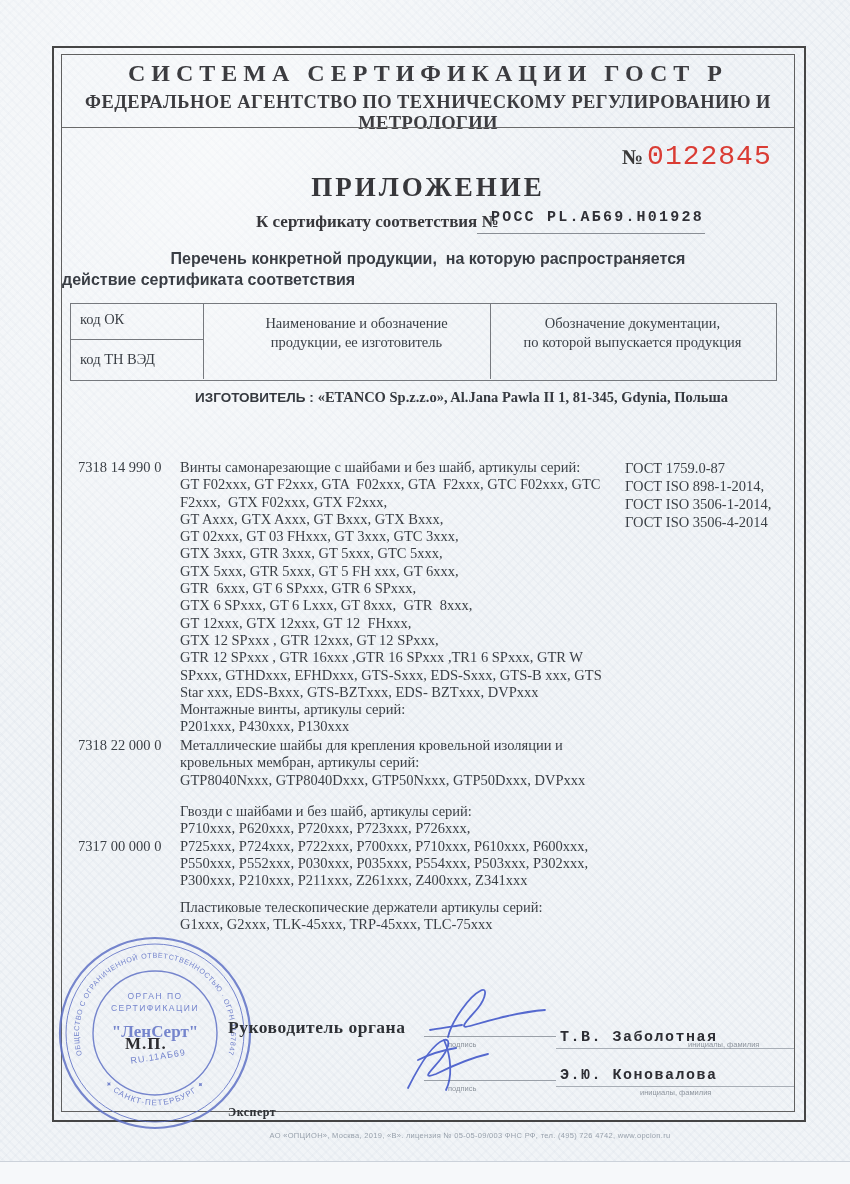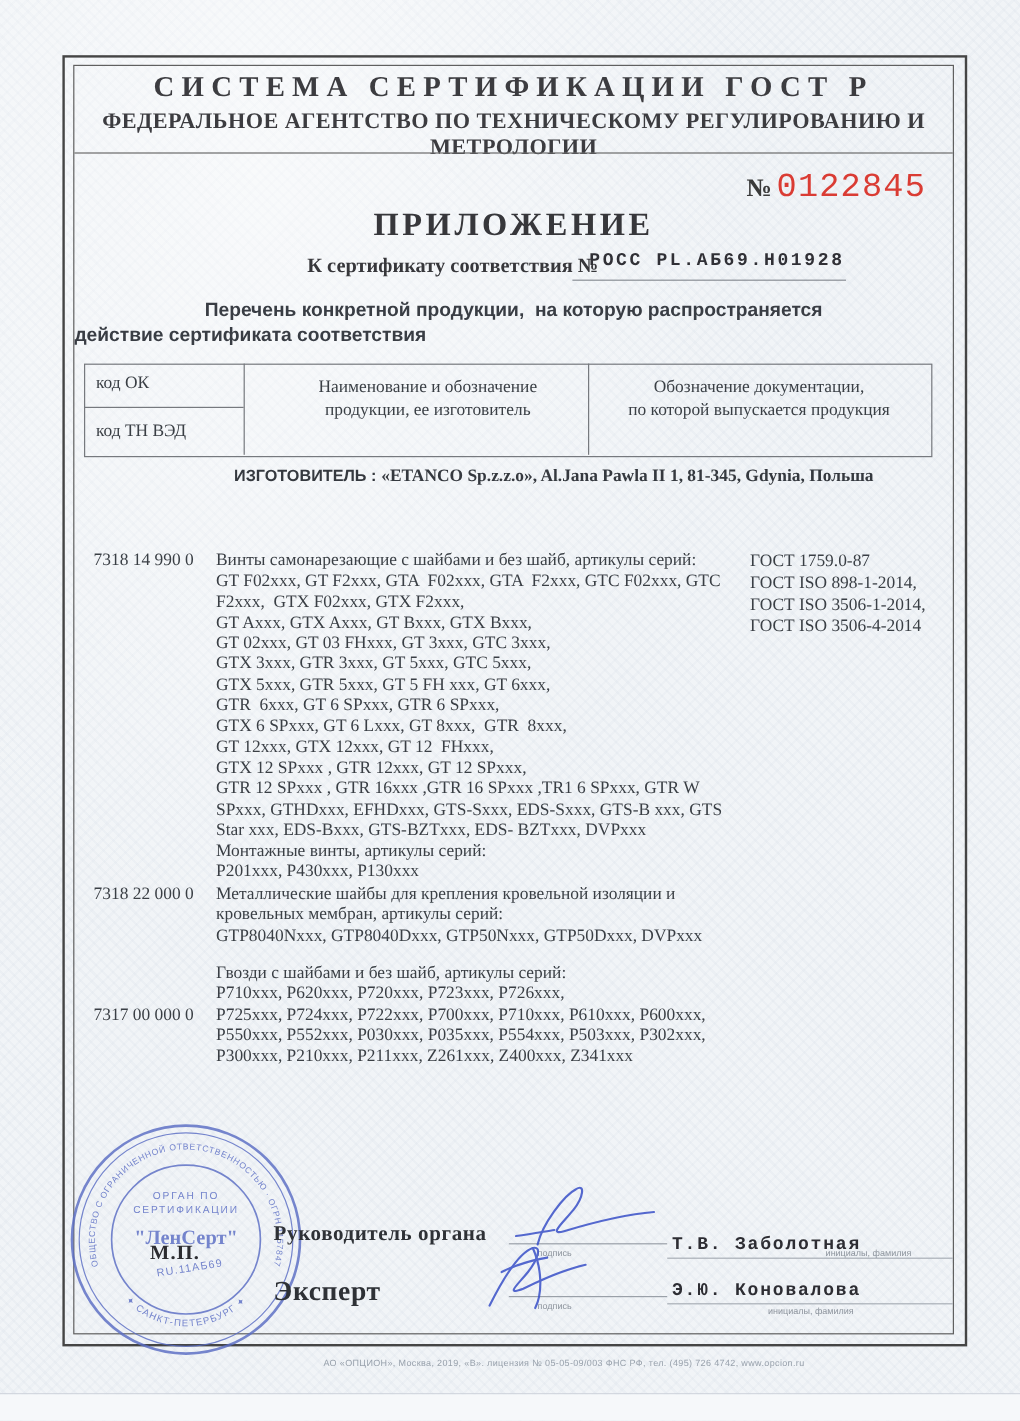--- a/index.html
+++ b/index.html
@@ -59,21 +59,21 @@
   .lines1{left:180px;top:459px;width:445px;}
   .lines2{left:180px;top:737px;width:445px;}
   .lines3{left:180px;top:803px;width:455px;}
   .lines4{left:180px;top:899px;width:455px;}
   .docs1{left:625px;top:459px;width:165px;}
   .docs1 .ln{font-size:14.5px;line-height:18px;color:#3a3f45;white-space:pre;}
   
   .stamp{left:52px;top:933px;width:206px;height:206px;opacity:.82;}
   .mp{left:125px;top:1034px;font-size:17px;font-weight:600;color:#2c2c30;letter-spacing:1px;}
   .sig-label1{left:228px;top:1017px;font-size:17.5px;font-weight:bold;color:#2e3136;letter-spacing:.5px;}
-  .sig-label2{left:228px;top:1063px;font-size:23px;font-weight:bold;color:#2e3136;letter-spacing:.5px;}
+  .sig-label2{left:228px;top:1105px;font-size:12px;font-weight:bold;color:#2e3136;letter-spacing:.5px;}
   .sigline1{left:424px;top:1036px;width:132px;border-bottom:1px solid #9aa0a8;}
   .sigline2{left:424px;top:1080px;width:132px;border-bottom:1px solid #9aa0a8;}
   .nameline1{left:556px;top:1048px;width:238px;border-bottom:1px solid #a8aeb6;}
   .nameline2{left:556px;top:1086px;width:238px;border-bottom:1px solid #a8aeb6;}
   .caption{font-family:"Liberation Sans",sans-serif;font-size:7.5px;color:#8d949d;}
   .cap-sig1{left:448px;top:1040px;}
   .cap-sig2{left:448px;top:1084px;}
   .cap-name1{left:688px;top:1040px;}
   .cap-name2{left:640px;top:1088px;}
   .sname{font-family:"Liberation Mono",monospace;font-size:15px;font-weight:bold;
@@ -169,20 +169,24 @@
 
   <div class="abs pcode code3">7317 00 000 0</div>
   <div class="abs plines lines3">
       <div class="ln">Гвозди с шайбами и без шайб, артикулы серий:</div>
       <div class="ln">P710xxx, P620xxx, P720xxx, P723xxx, P726xxx,</div>
       <div class="ln">P725xxx, P724xxx, P722xxx, P700xxx, P710xxx, P610xxx, P600xxx,</div>
       <div class="ln">P550xxx, P552xxx, P030xxx, P035xxx, P554xxx, P503xxx, P302xxx,</div>
       <div class="ln">P300xxx, P210xxx, P211xxx, Z261xxx, Z400xxx, Z341xxx</div>
     </div>
 
+  <div class="abs plines lines4">
+      <div class="ln">Пластиковые телескопические держатели артикулы серий:</div>
+      <div class="ln">G1xxx, G2xxx, TLK-45xxx, TRP-45xxx, TLC-75xxx</div>
+    </div>
 
   <svg class="abs stamp" viewBox="0 0 206 206">
     <defs>
       <path id="ringTop" d="M 30,122 A 76,76 0 1 1 176,122"></path>
       <path id="ringBottom" d="M 50,148 A 70,70 0 0 0 156,148"></path>
     </defs>
     <circle cx="103" cy="100" r="95" fill="none" stroke="#5a6dc4" stroke-width="2.2"></circle>
     <circle cx="103" cy="100" r="89" fill="none" stroke="#5a6dc4" stroke-width="1"></circle>
     <circle cx="103" cy="100" r="62" fill="none" stroke="#5a6dc4" stroke-width="1.4"></circle>
     <text font-size="7.2" font-family="Liberation Sans, sans-serif" letter-spacing="0.6">

